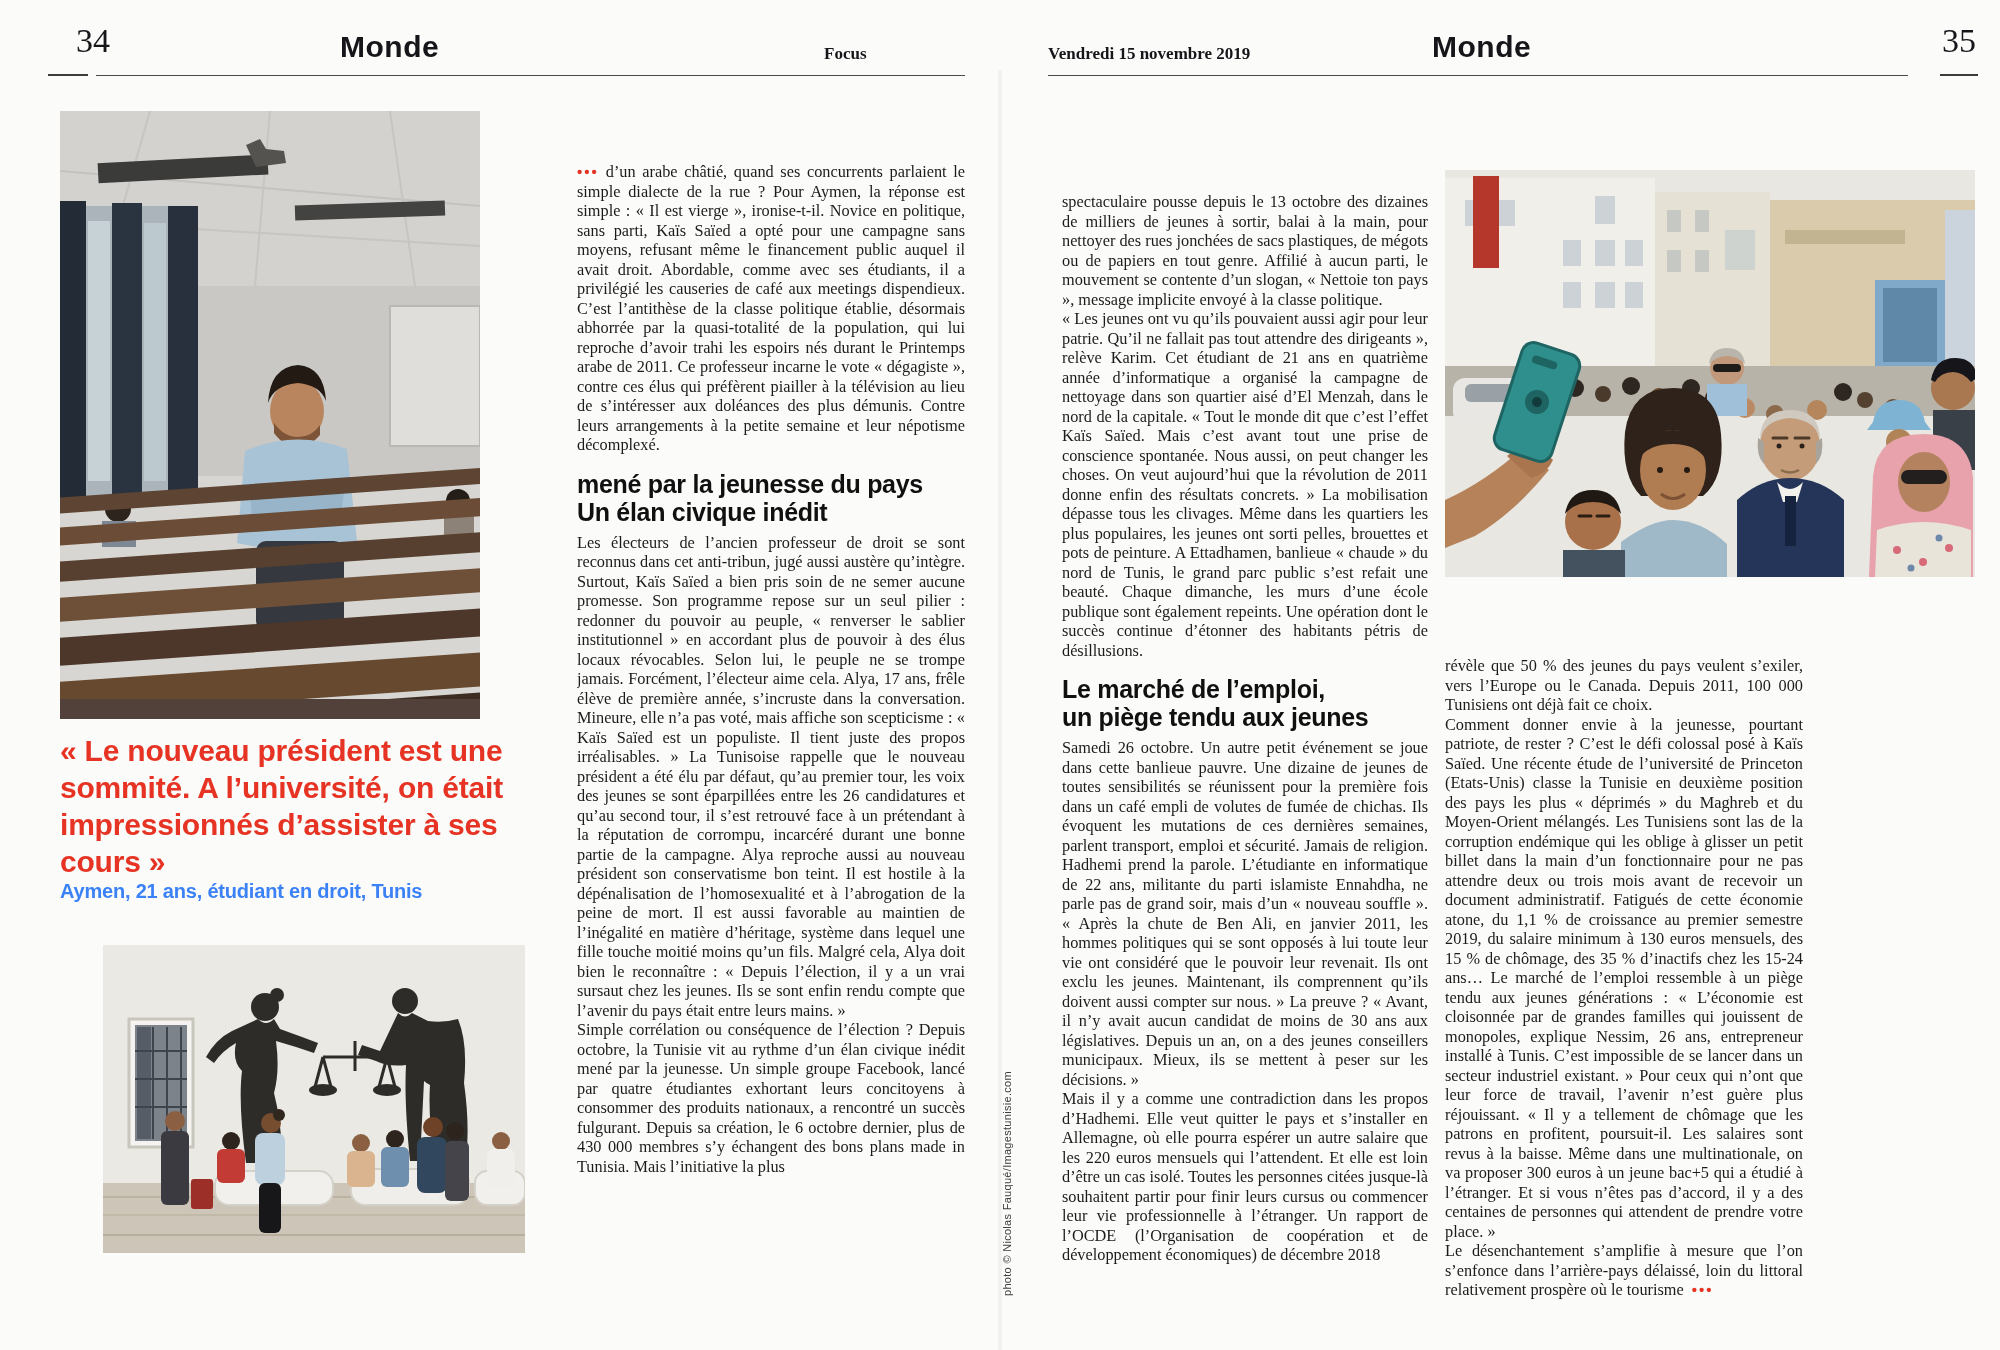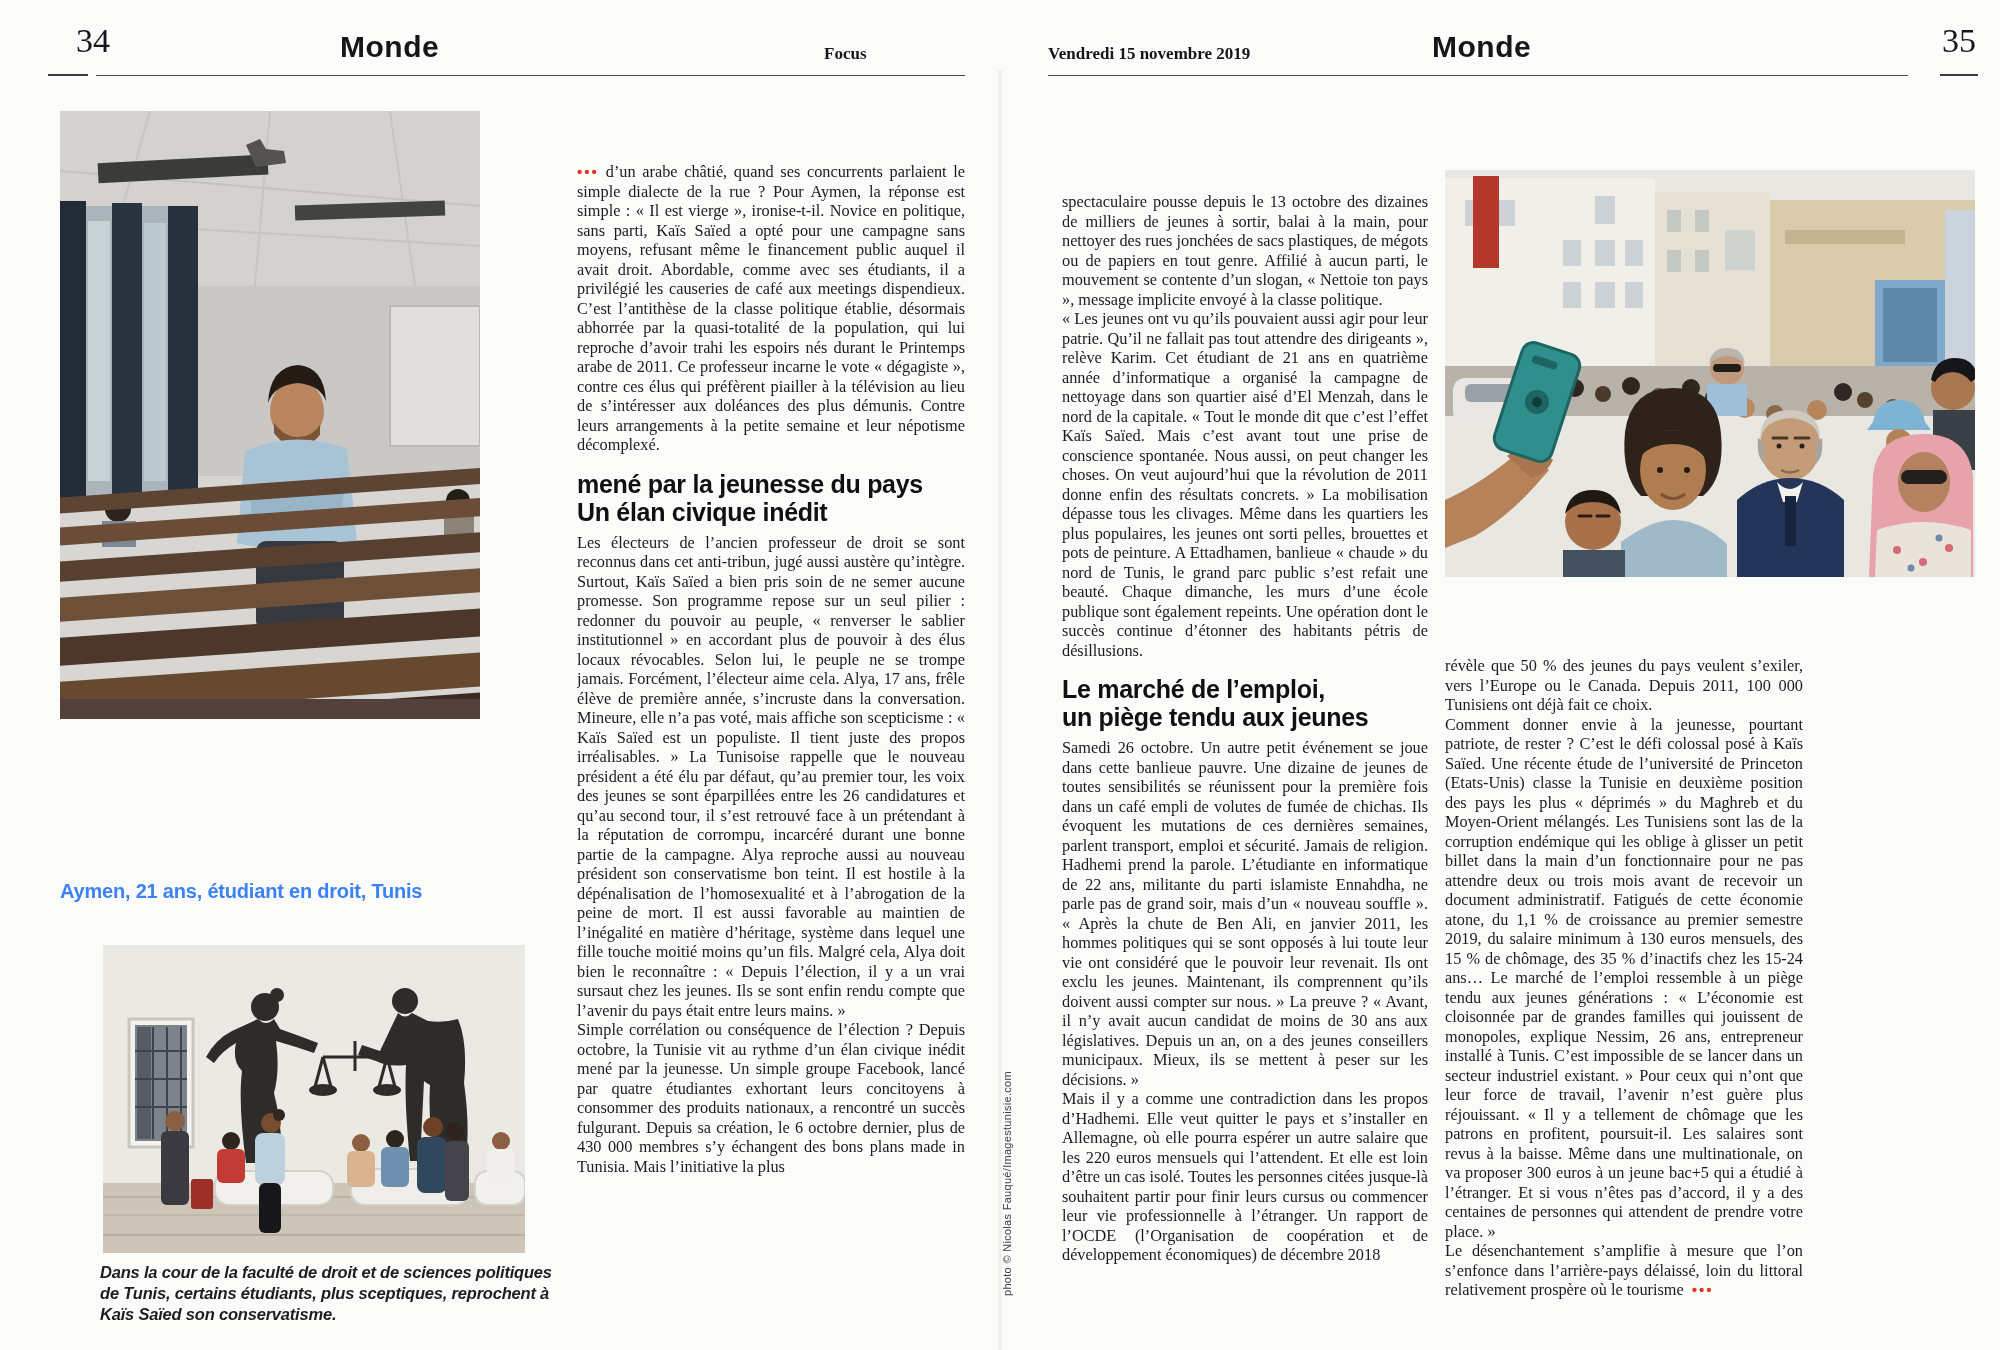--- a/index.html
+++ b/index.html
@@ -98,20 +98,21 @@
         <rect x="-20" y="436" width="460" height="20" fill="#57402f"></rect>
         <rect x="-20" y="472" width="460" height="24" fill="#6e5038"></rect>
         <rect x="-20" y="512" width="460" height="28" fill="#4c372a"></rect>
         <rect x="-20" y="556" width="460" height="34" fill="#66492f"></rect>
         <rect x="-20" y="596" width="460" height="30" fill="#3c2c22"></rect>
       </g>
       <rect x="0" y="588" width="420" height="20" fill="#51413a"></rect>
     </svg>
   </div>
 
+  <div class="abs pullquote" style="left:60px;top:732px;width:472px;">« Le nouveau président est une sommité. A l’université, on était impressionnés d’assister à ses cours »</div>
   <div class="abs pq-attr" style="left:60px;top:882px;width:472px;">Aymen, 21 ans, étudiant en droit, Tunis</div>
 
   <div class="abs" style="left:103px;top:945px;">
     <svg class="photo" width="422" height="308" viewBox="0 0 422 308">
       <rect width="422" height="308" fill="#ebe9e3"></rect>
       <rect y="238" width="422" height="70" fill="#cdc5b7"></rect>
       <line x1="0" y1="252" x2="422" y2="252" stroke="#bcb3a3" stroke-width="2"></line>
       <line x1="0" y1="270" x2="422" y2="270" stroke="#c2baa9" stroke-width="2"></line>
       <line x1="0" y1="290" x2="422" y2="290" stroke="#b7ae9d" stroke-width="2"></line>
 
@@ -163,21 +164,20 @@
       <circle cx="292" cy="194" r="9" fill="#2c241d"></circle>
         <rect x="278" y="202" width="28" height="40" rx="6" fill="#6f8fae"></rect>
       <circle cx="330" cy="182" r="10" fill="#6e4226"></circle>
         <rect x="314" y="192" width="30" height="56" rx="8" fill="#31475e"></rect>
       <rect x="342" y="196" width="24" height="60" rx="6" fill="#44444a"></rect>
       <circle cx="352" cy="186" r="9" fill="#2c241d"></circle>
       <circle cx="398" cy="196" r="9" fill="#8a5f42"></circle>
         <rect x="384" y="204" width="28" height="38" rx="6" fill="#f0efeb"></rect>
     </svg>
   </div>
-  <div class="abs caption" style="left:100px;top:1262px;width:470px;">Dans la cour de la faculté de droit et de sciences politiques de Tunis, certains étudiants, plus sceptiques, reprochent à Kaïs Saïed son conservatisme.</div>
 
   <div class="abs col" style="left:577px;top:162px;width:388px;height:1136px;">
     <p><span class="dots lead-dots">•••</span><span>d’un arabe châtié, quand ses concurrents parlaient le simple dialecte de la rue ? Pour Aymen, la réponse est simple : « Il est vierge », ironise-t-il. Novice en politique, sans parti, Kaïs Saïed a opté pour une campagne sans moyens, refusant même le financement public auquel il avait droit. Abordable, comme avec ses étudiants, il a privilégié les causeries de café aux meetings dispendieux. C’est l’antithèse de la classe politique établie, désormais abhorrée par la quasi-totalité de la population, qui lui reproche d’avoir trahi les espoirs nés durant le Printemps arabe de 2011. Ce professeur incarne le vote « dégagiste », contre ces élus qui préfèrent piailler à la télévision au lieu de s’intéresser aux doléances des plus démunis. Contre leurs arrangements à la petite semaine et leur népotisme décomplexé.</span></p>
     <h2 class="subhead">
         <span>mené par la jeunesse du pays</span>
         <span>Un élan civique inédit</span>
       </h2>
     <p>Les électeurs de l’ancien professeur de droit se sont reconnus dans cet anti-tribun, jugé aussi austère qu’intègre. Surtout, Kaïs Saïed a bien pris soin de ne semer aucune promesse. Son programme repose sur un seul pilier : redonner du pouvoir au peuple, « renverser le sablier institutionnel » en accordant plus de pouvoir à des élus locaux révocables. Selon lui, le peuple ne se trompe jamais. Forcément, l’électeur aime cela. Alya, 17 ans, frêle élève de première année, s’incruste dans la conversation. Mineure, elle n’a pas voté, mais affiche son scepticisme : « Kaïs Saïed est un populiste. Il tient juste des propos irréalisables. » La Tunisoise rappelle que le nouveau président a été élu par défaut, qu’au premier tour, les voix des jeunes se sont éparpillées entre les 26 candidatures et qu’au second tour, il s’est retrouvé face à un prétendant à la réputation de corrompu, incarcéré durant une bonne partie de la campagne. Alya reproche aussi au nouveau président son conservatisme bon teint. Il est hostile à la dépénalisation de l’homosexualité et à l’abrogation de la peine de mort. Il est aussi favorable au maintien de l’inégalité en matière d’héritage, système dans lequel une fille touche moitié moins qu’un fils. Malgré cela, Alya doit bien le reconnaître : « Depuis l’élection, il y a un vrai sursaut chez les jeunes. Ils se sont enfin rendu compte que l’avenir du pays était entre leurs mains. »</p>
     <p>Simple corrélation ou conséquence de l’élection ? Depuis octobre, la Tunisie vit au rythme d’un élan civique inédit mené par la jeunesse. Un simple groupe Facebook, lancé par quatre étudiantes exhortant leurs concitoyens à consommer des produits nationaux, a rencontré un succès fulgurant. Depuis sa création, le 6 octobre dernier, plus de 430 000 membres s’y échangent des bons plans made in Tunisia. Mais l’initiative la plus</p>
   </div>

